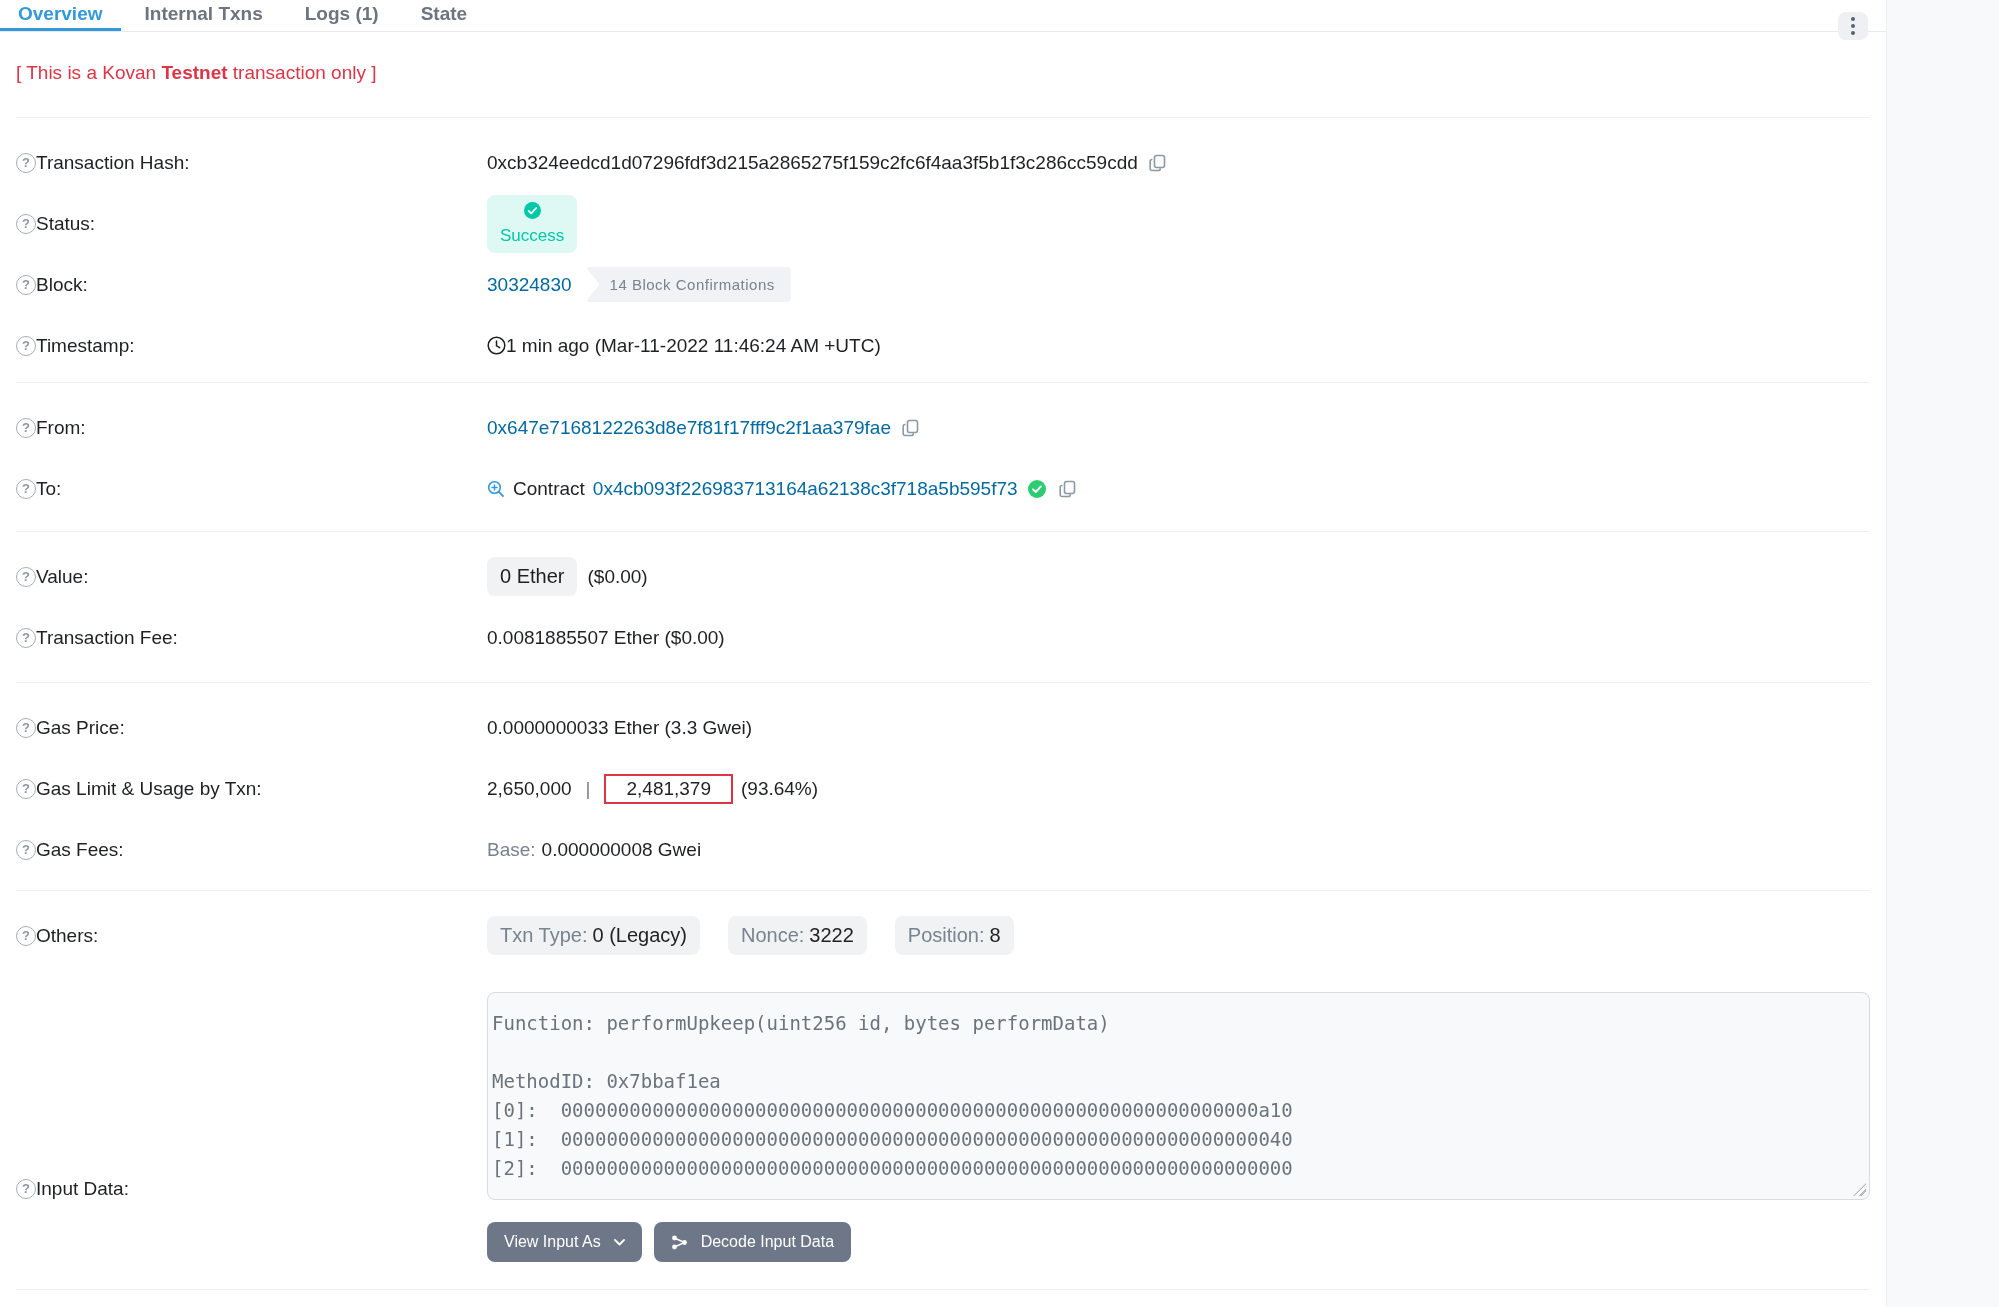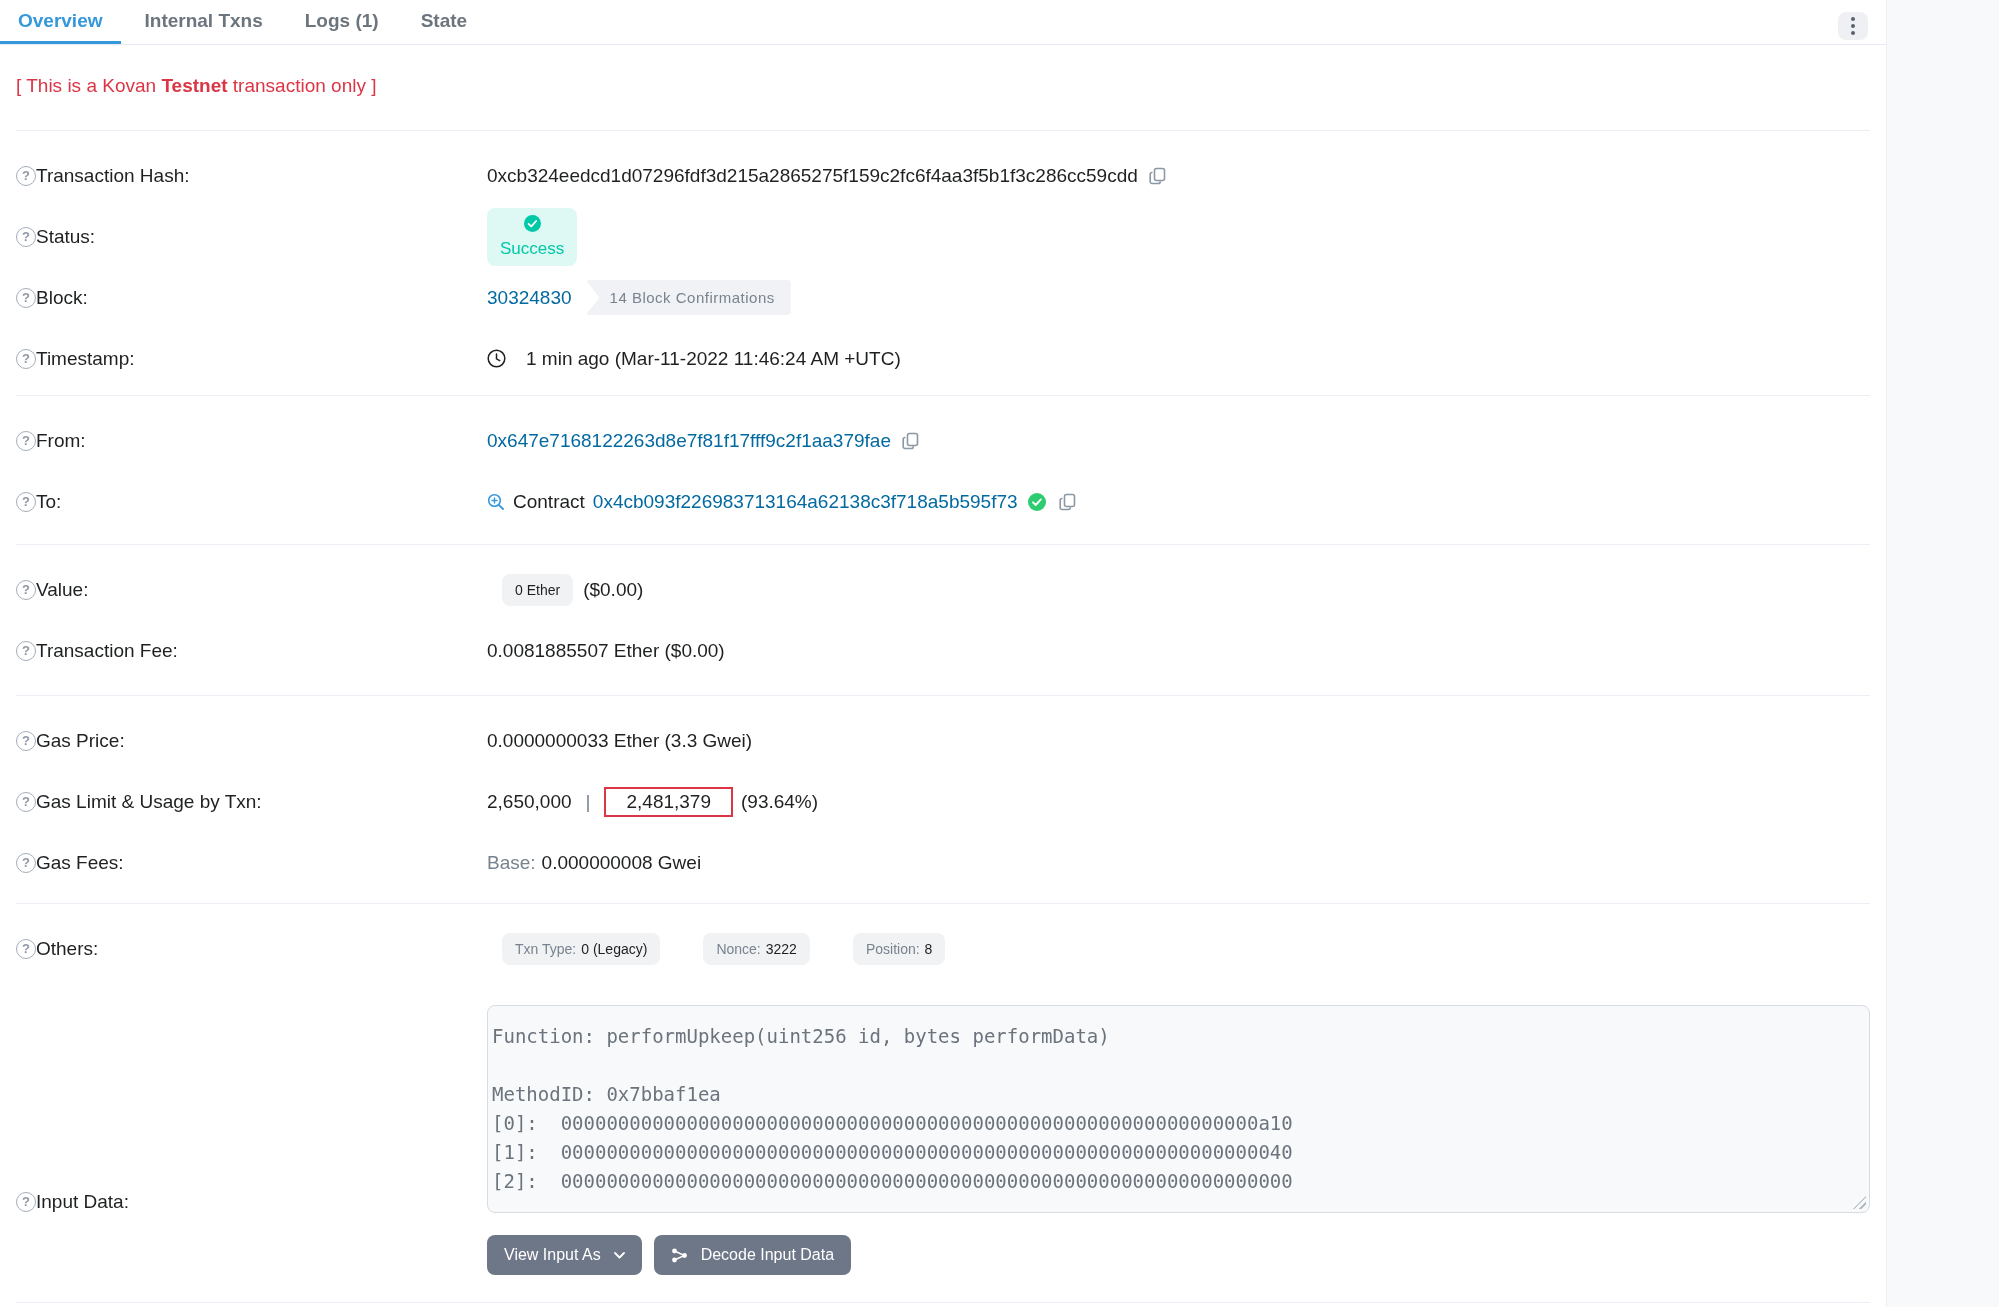--- a/index.html
+++ b/index.html
@@ -13,21 +13,21 @@
     overflow:hidden;
   }
   .right-strip {
     position:absolute; top:0; right:0; width:113px; height:1307px;
     background:#f8f9fb; border-left:1px solid #eceff4;
   }
   .card { width:1886px; background:#fff; }
 
   
   .tabbar {
-    display:flex; align-items:stretch; height:45px;
+    display:flex; align-items:stretch; height:32px;
     border-bottom:1px solid #e7eaf3; position:relative;
   }
   .tab {
     display:flex; align-items:center; padding:0 18px; margin-right:6px;
     font-weight:bold; color:#6c757e; cursor:pointer; border-bottom:3px solid transparent;
   }
   .tab.active { color:#3498db; border-bottom-color:#3498db; }
   .kebab-btn {
     position:absolute; right:18px; top:12px; width:30px; height:28px;
     background:#eef0f4; border-radius:8px; display:flex; flex-direction:column;
@@ -67,22 +67,22 @@
   
   .badge-confirm {
     margin-left:4px;
     background:#f1f2f5; color:#77838f; font-size:15px; letter-spacing:0.5px;
     padding:9px 16px 9px 24px; border-radius:4px;
     clip-path:polygon(0 0, 14px 50%, 0 100%, 100% 100%, 100% 0);
   }
 
   
   .badge-gray {
-    background:#f1f2f4; border-radius:8px; padding:8px 13px; font-size:14px;
-    color:#1e2022; display:inline-flex; gap:5px; align-items:center;margin-left:15px;
+    background:#f1f2f4; border-radius:8px; padding:8px 13px; font-size:20px;
+    color:#1e2022; display:inline-flex; gap:5px; align-items:center;
   }
   .badge-gray .bl { color:#77838f; }
 
   .muted { color:#77838f; }
   .red-box {
     border:2px solid #dc3545; padding:2px 20px; display:inline-block;
   }
 
   
   .row-input { align-items:flex-end; padding-top:26px; min-height:0; }
@@ -169,21 +169,21 @@
           <a class="link">30324830</a>
           <span class="badge-confirm">14 Block Confirmations</span>
         </div>
       </div>
 
       <div class="row">
         <div class="row-label">
           <span class="q-icon"></span>
           <span>Timestamp:</span>
         </div>
-        <div class="row-value" style="gap:20px;">
+        <div class="row-value" style="gap:0;">
           <svg class="ic" width="19" height="19" viewBox="0 0 19 19">
             <circle cx="9.5" cy="9.5" r="8.3" fill="none" stroke="#1e2022" stroke-width="1.5"></circle>
             <path d="M9.5 5 v4.8 l3.2 1.8" fill="none" stroke="#1e2022" stroke-width="1.5" stroke-linecap="round"></path>
           </svg>
           <span>1 min ago (Mar-11-2022 11:46:24 AM +UTC)</span>
         </div>
       </div>
 
     </div>
 

